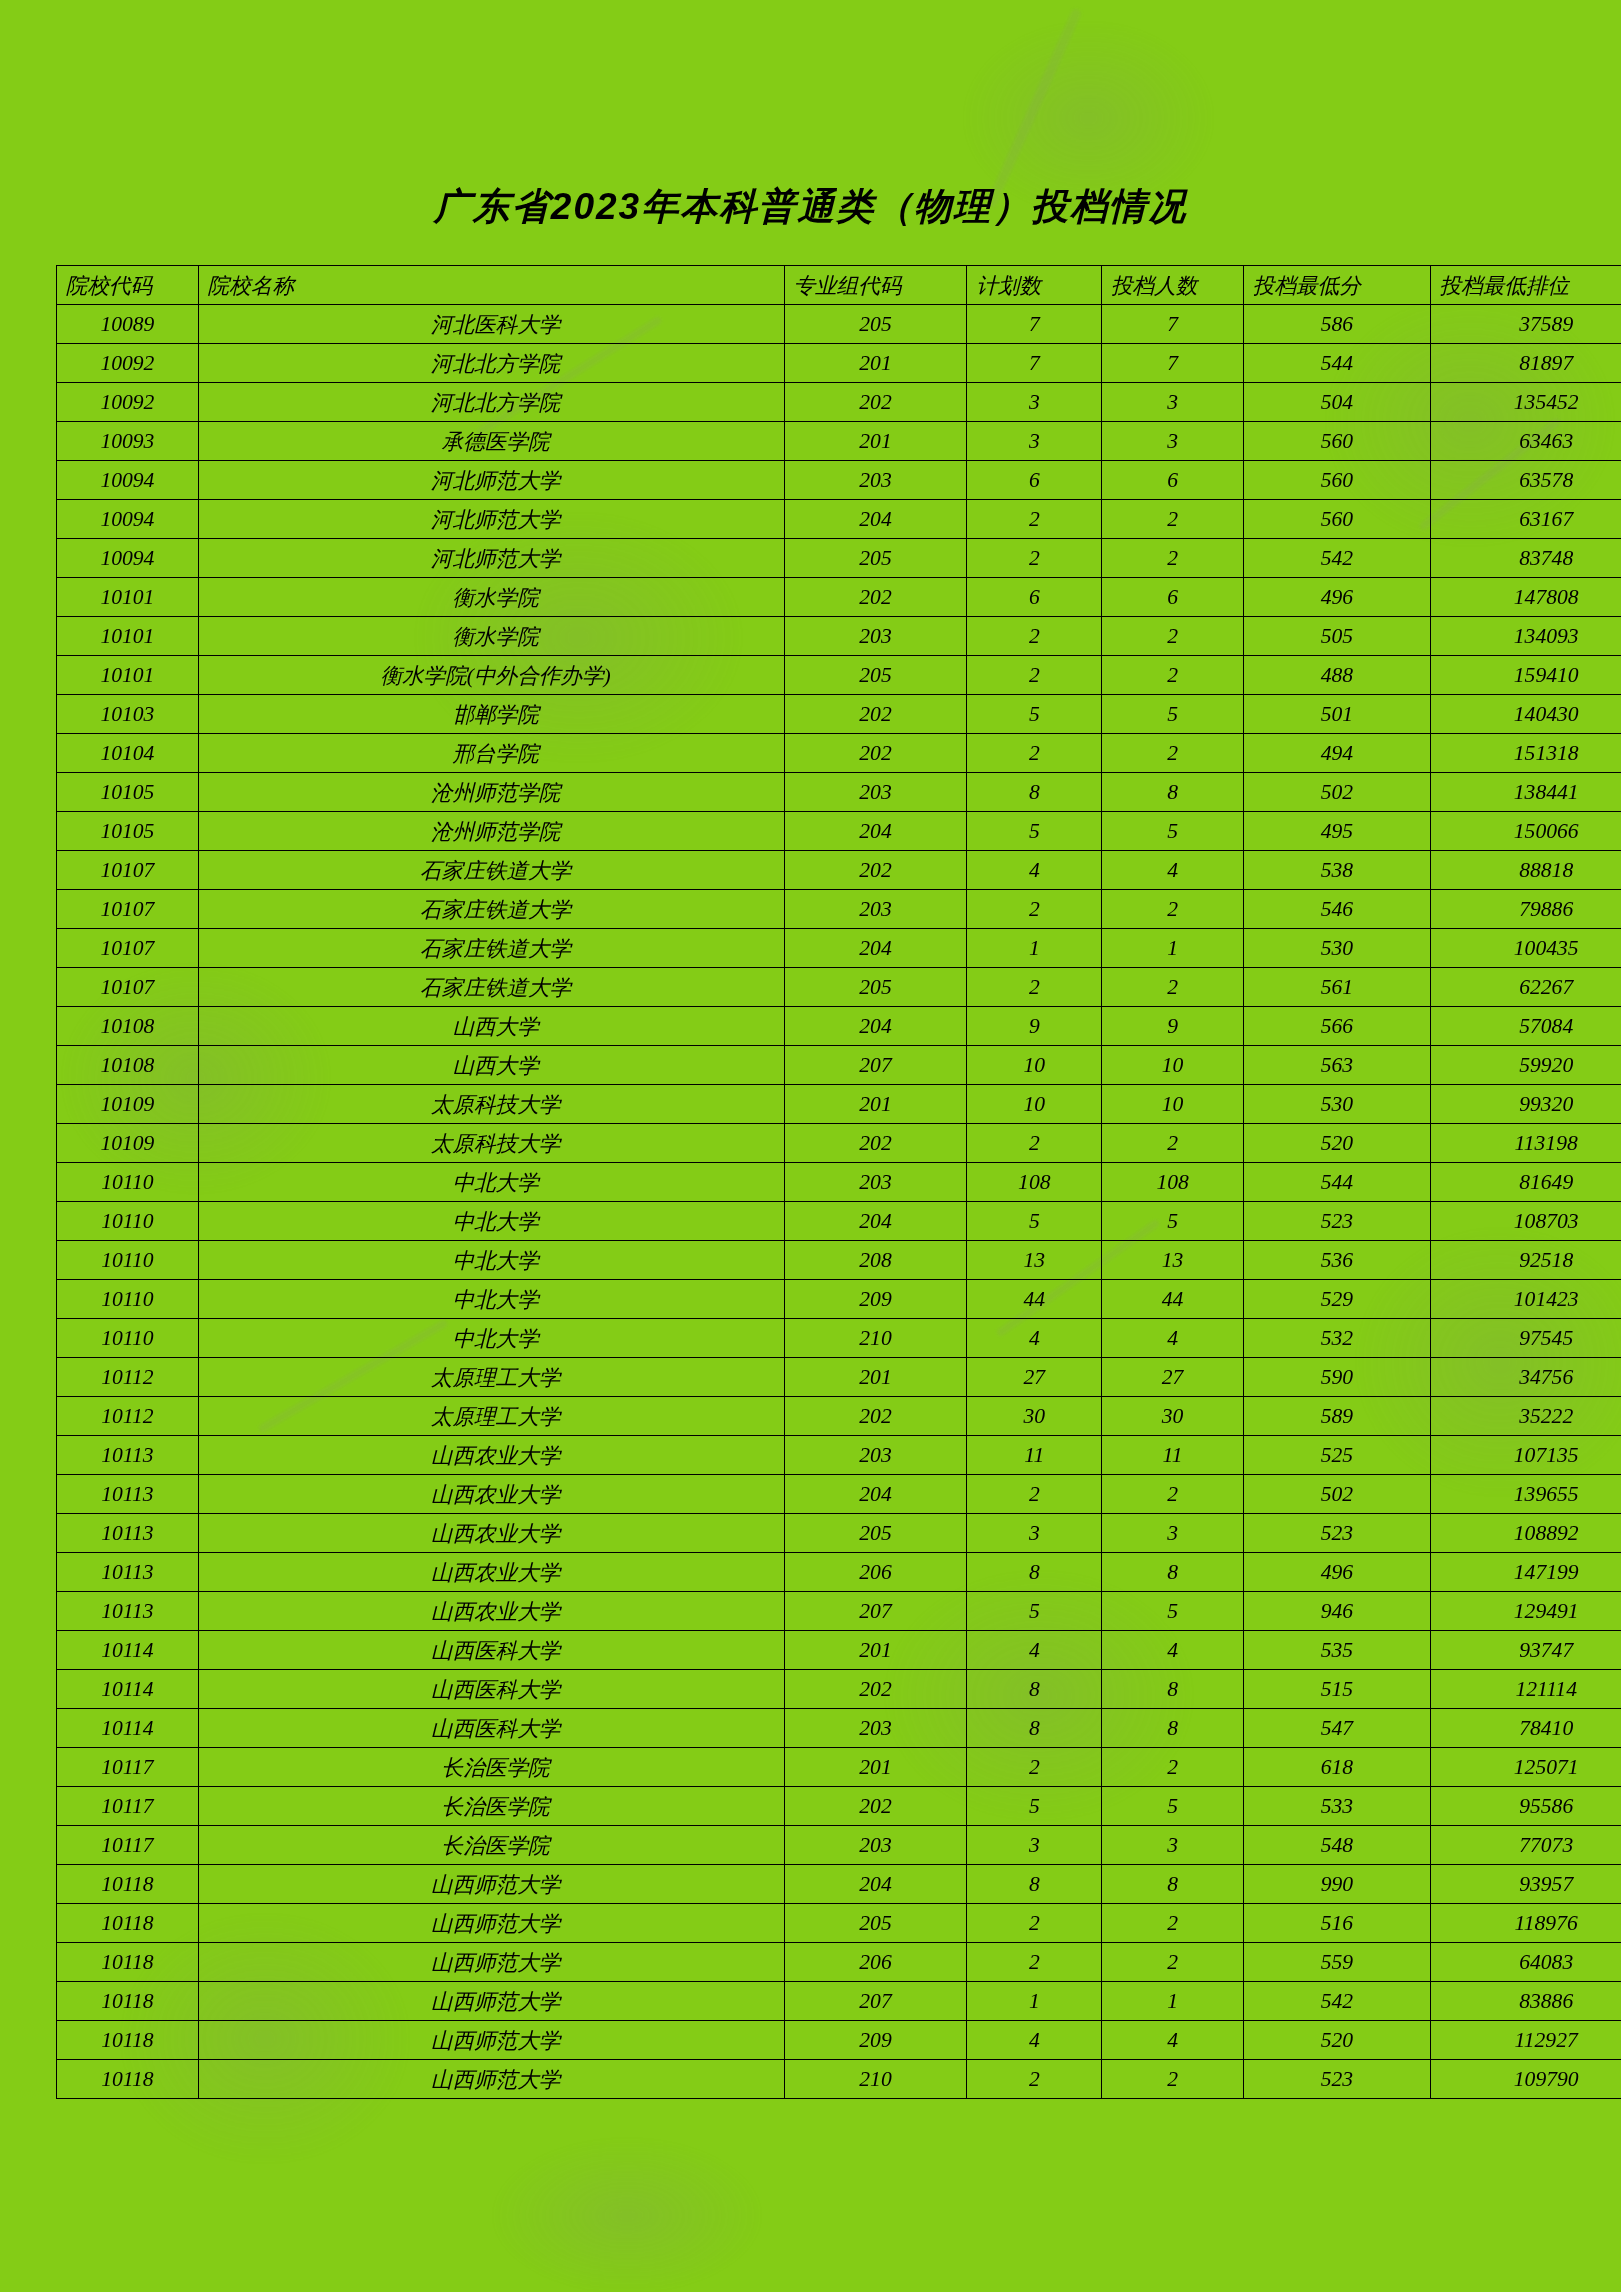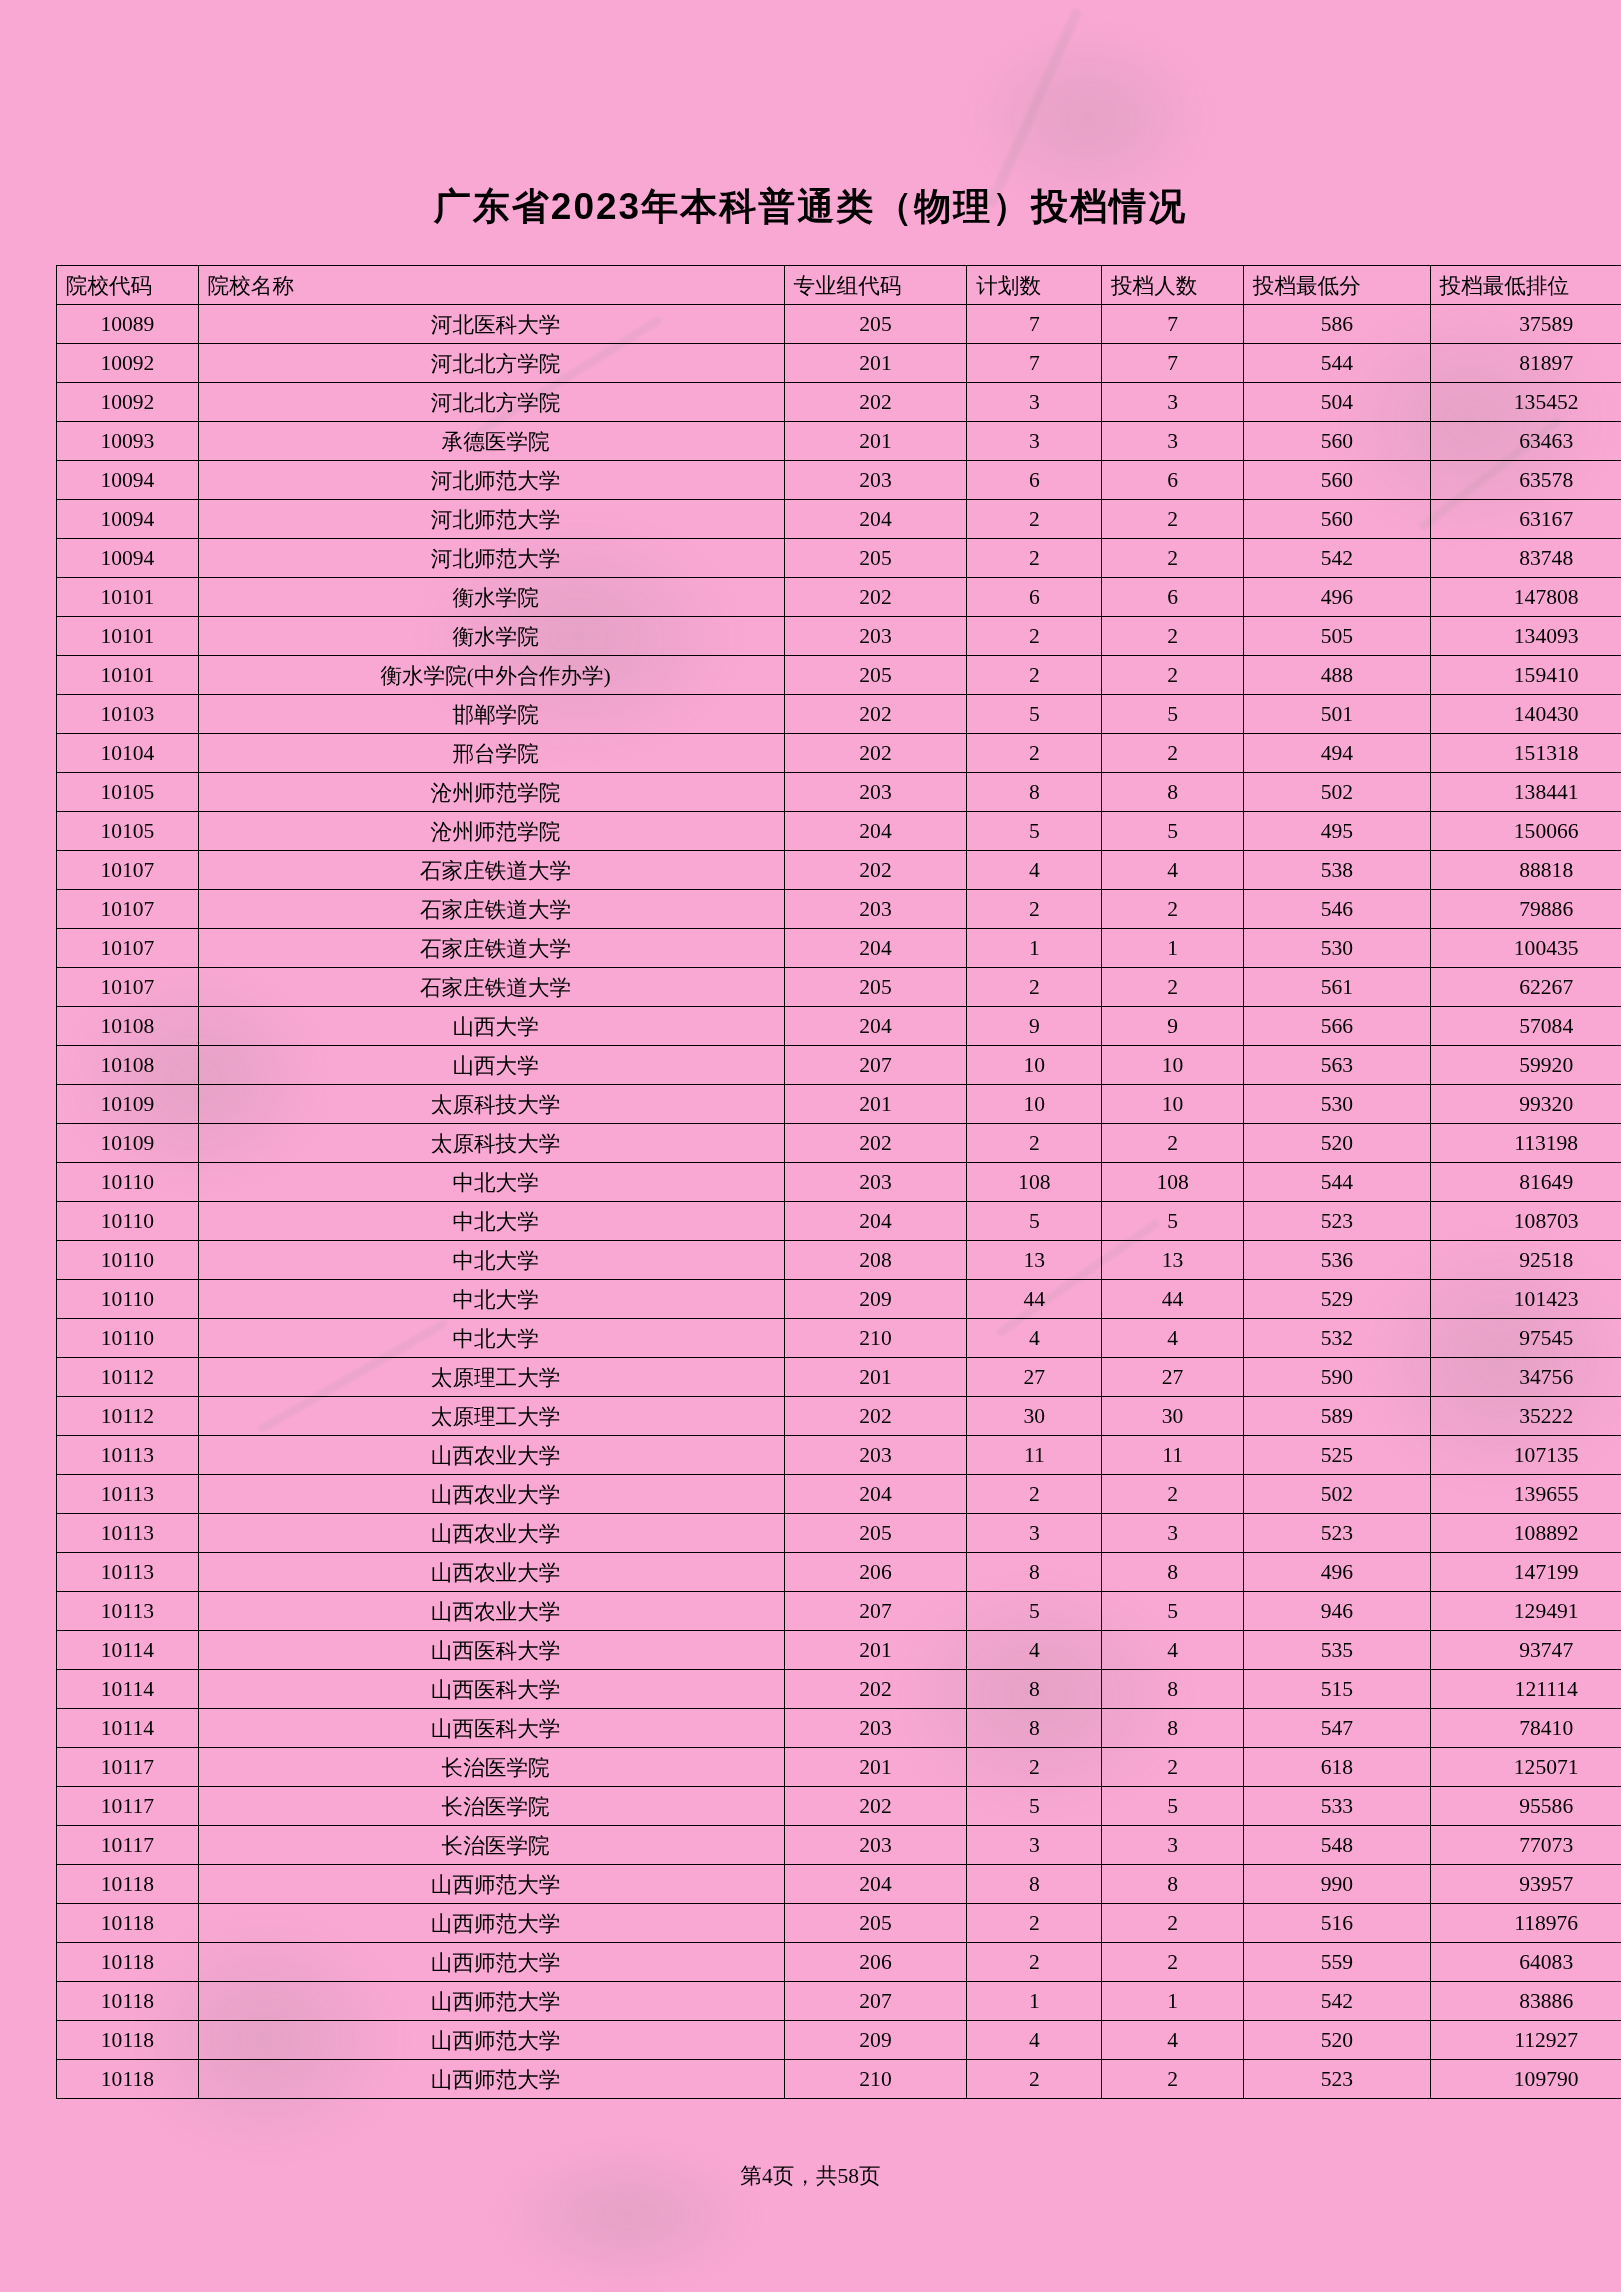--- a/index.html
+++ b/index.html
@@ -1,23 +1,24 @@
 <!DOCTYPE html>
 <html><head>
 <meta charset="utf-8">
 <style>
   html,body{margin:0;padding:0;background:#e8e8e8;}
   .page{
     position:relative;
     width:1621px;height:2293px;
     margin:0 auto;
-    background:#f9a8d4;
+    background:#84cc16;
     font-family:"Liberation Serif","DejaVu Serif",serif;
     color:#000;
     overflow:hidden;
+    font-style:italic;
   }
   .title{
     position:absolute;
     top:182px;left:0;width:1621px;
     margin:0;
     text-align:center;
     font-size:37px;
     font-weight:bold;
     letter-spacing:2px;
     font-family:"Liberation Sans","DejaVu Sans",sans-serif;
@@ -514,16 +515,15 @@
           <td class="col1">山西师范大学</td>
           <td class="col2">210</td>
           <td class="col3">2</td>
           <td class="col4">2</td>
           <td class="col5">523</td>
           <td class="col6">109790</td>
         </tr>
       </tbody>
   </table>
 
-  <div class="footer">第4页，共58页</div>
 
 </div>
 
 
 </body></html>

